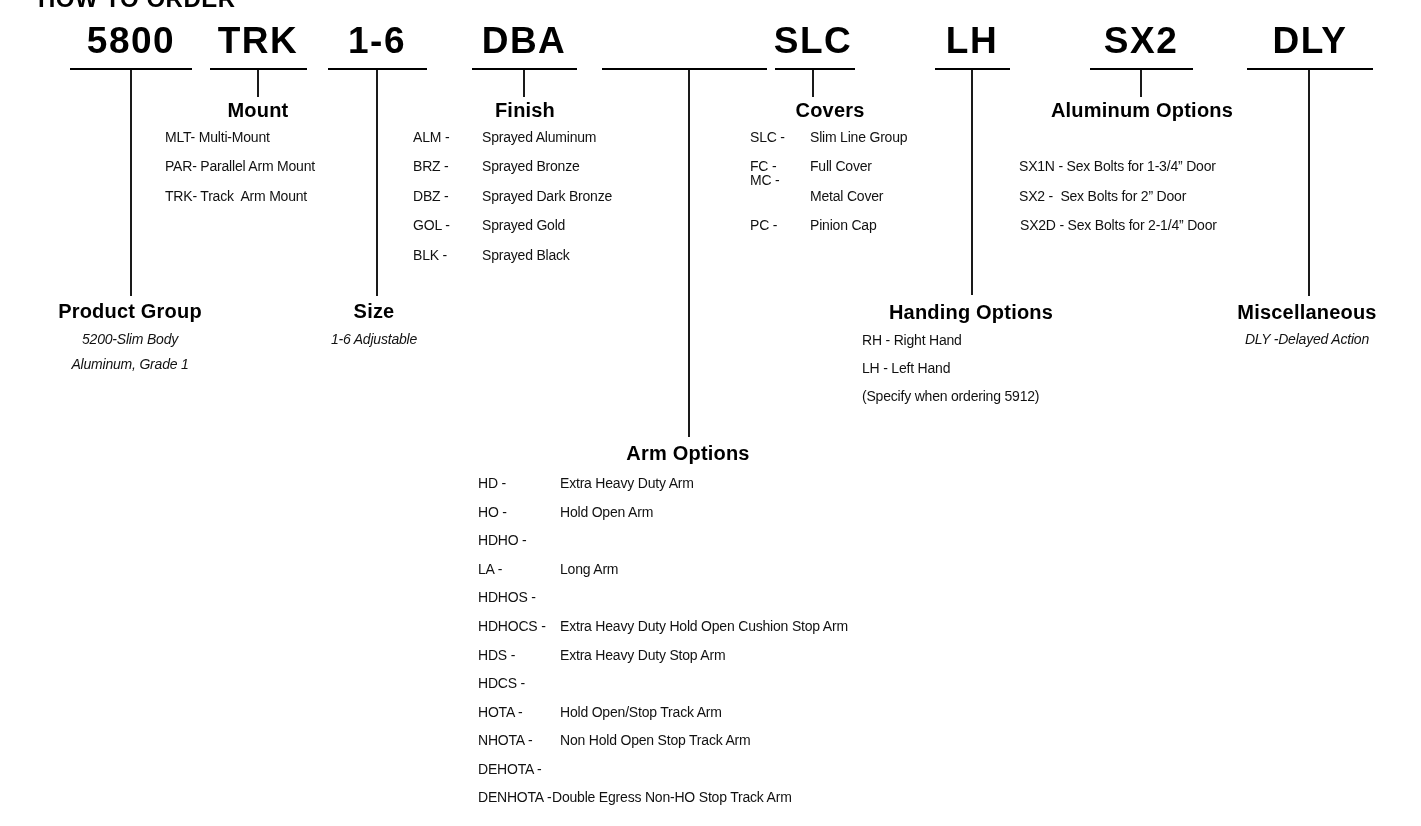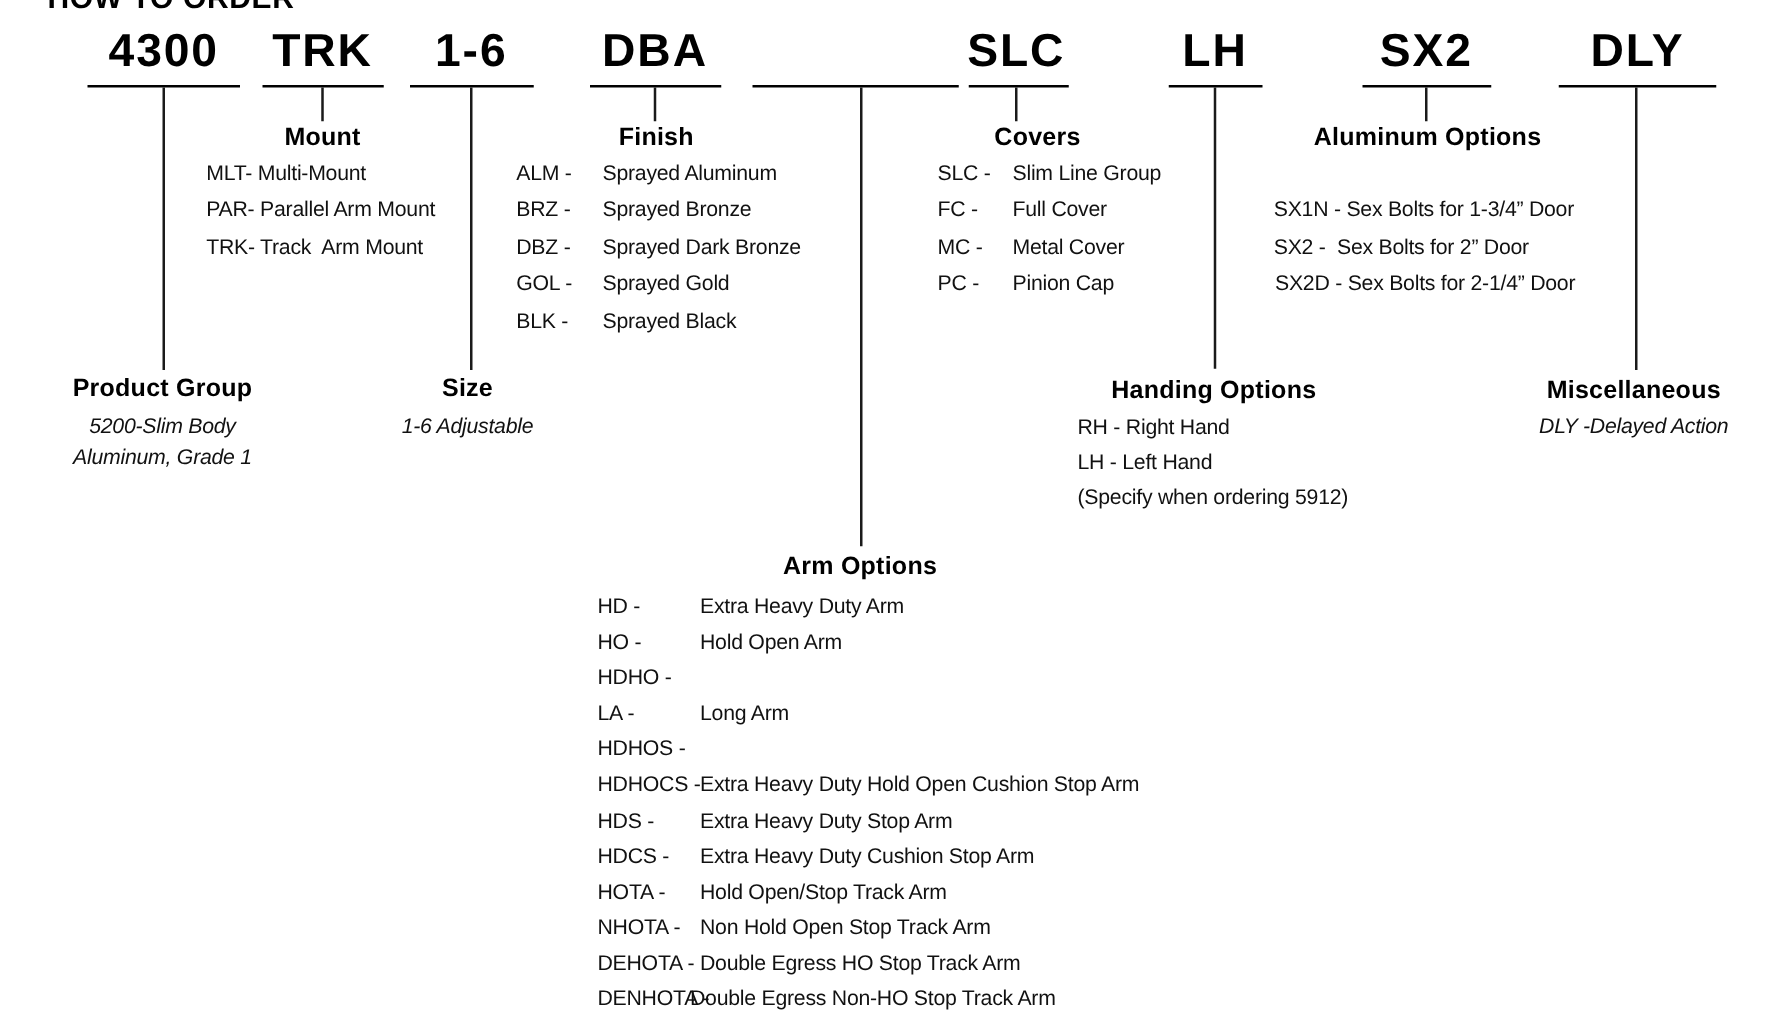--- a/index.html
+++ b/index.html
@@ -18,33 +18,33 @@
     position: absolute; top: 20px; transform: translateX(-50%);
     font-size: 37px; font-weight: 800; letter-spacing: 1.5px; white-space: nowrap;
   }
   .ul { position: absolute; top: 68px; height: 2px; background: #000; }
   .tick { position: absolute; width: 2px; background: #1a1a1a; }
   .title {
     position: absolute; transform: translateX(-50%);
     font-size: 20px; font-weight: 800; letter-spacing: 0.2px; white-space: nowrap;
   }
   .item {
-    position: absolute; font-size: 17px; letter-spacing: -0.2px;
+    position: absolute; font-size: 14px; letter-spacing: -0.2px;
     white-space: pre; color: #111;
   }
   .ctr { transform: translateX(-50%); font-style: italic; }
 </style>
 </head>
 <body>
 
 <div id="canvas">
 
   <div class="page-header">HOW TO ORDER</div>
 
-  <div class="code" style="left:131px">4300</div>
+  <div class="code" style="left:131px">5800</div>
   <div class="code" style="left:258px">TRK</div>
   <div class="code" style="left:377px">1-6</div>
   <div class="code" style="left:524px">DBA</div>
   <div class="code" style="left:813px">SLC</div>
   <div class="code" style="left:972px">LH</div>
   <div class="code" style="left:1141px">SX2</div>
   <div class="code" style="left:1310px">DLY</div>
 
   <div class="ul" style="left:70px;width:122px"></div>
   <div class="ul" style="left:210px;width:97px"></div>
@@ -81,21 +81,21 @@
   <div class="item" style="left:413px;top:217px">GOL -</div>
   <div class="item" style="left:482px;top:217px">Sprayed Gold</div>
   <div class="item" style="left:413px;top:247px">BLK -</div>
   <div class="item" style="left:482px;top:247px">Sprayed Black</div>
 
   <div class="title" style="left:830px;top:99px">Covers</div>
   <div class="item" style="left:750px;top:129px">SLC -</div>
   <div class="item" style="left:810px;top:129px">Slim Line Group</div>
   <div class="item" style="left:750px;top:158px">FC -</div>
   <div class="item" style="left:810px;top:158px">Full Cover</div>
-  <div class="item" style="left:750px;top:188px">MC -</div>
+  <div class="item" style="left:750px;top:172px">MC -</div>
   <div class="item" style="left:810px;top:188px">Metal Cover</div>
   <div class="item" style="left:750px;top:217px">PC -</div>
   <div class="item" style="left:810px;top:217px">Pinion Cap</div>
 
   <div class="title" style="left:1142px;top:99px">Aluminum Options</div>
   <div class="item" style="left:1019px;top:158px">SX1N - Sex Bolts for 1-3/4” Door</div>
   <div class="item" style="left:1019px;top:188px">SX2 -  Sex Bolts for 2” Door</div>
   <div class="item" style="left:1020px;top:217px">SX2D - Sex Bolts for 2-1/4” Door</div>
 
   <div class="title" style="left:130px;top:300px">Product Group</div>
@@ -120,23 +120,21 @@
   <div class="item" style="left:560px;top:504px">Hold Open Arm</div>
   <div class="item" style="left:478px;top:532px">HDHO -</div>
   <div class="item" style="left:478px;top:561px">LA -</div>
   <div class="item" style="left:560px;top:561px">Long Arm</div>
   <div class="item" style="left:478px;top:589px">HDHOS -</div>
   <div class="item" style="left:478px;top:618px">HDHOCS -</div>
   <div class="item" style="left:560px;top:618px">Extra Heavy Duty Hold Open Cushion Stop Arm</div>
   <div class="item" style="left:478px;top:647px">HDS -</div>
   <div class="item" style="left:560px;top:647px">Extra Heavy Duty Stop Arm</div>
   <div class="item" style="left:478px;top:675px">HDCS -</div>
-  <div class="item" style="left:560px;top:675px">Extra Heavy Duty Cushion Stop Arm</div>
   <div class="item" style="left:478px;top:704px">HOTA -</div>
   <div class="item" style="left:560px;top:704px">Hold Open/Stop Track Arm</div>
   <div class="item" style="left:478px;top:732px">NHOTA -</div>
   <div class="item" style="left:560px;top:732px">Non Hold Open Stop Track Arm</div>
   <div class="item" style="left:478px;top:761px">DEHOTA -</div>
-  <div class="item" style="left:560px;top:761px">Double Egress HO Stop Track Arm</div>
   <div class="item" style="left:478px;top:789px">DENHOTA -</div>
   <div class="item" style="left:552px;top:789px">Double Egress Non-HO Stop Track Arm</div>
 
 </div>
 
 </body></html>

